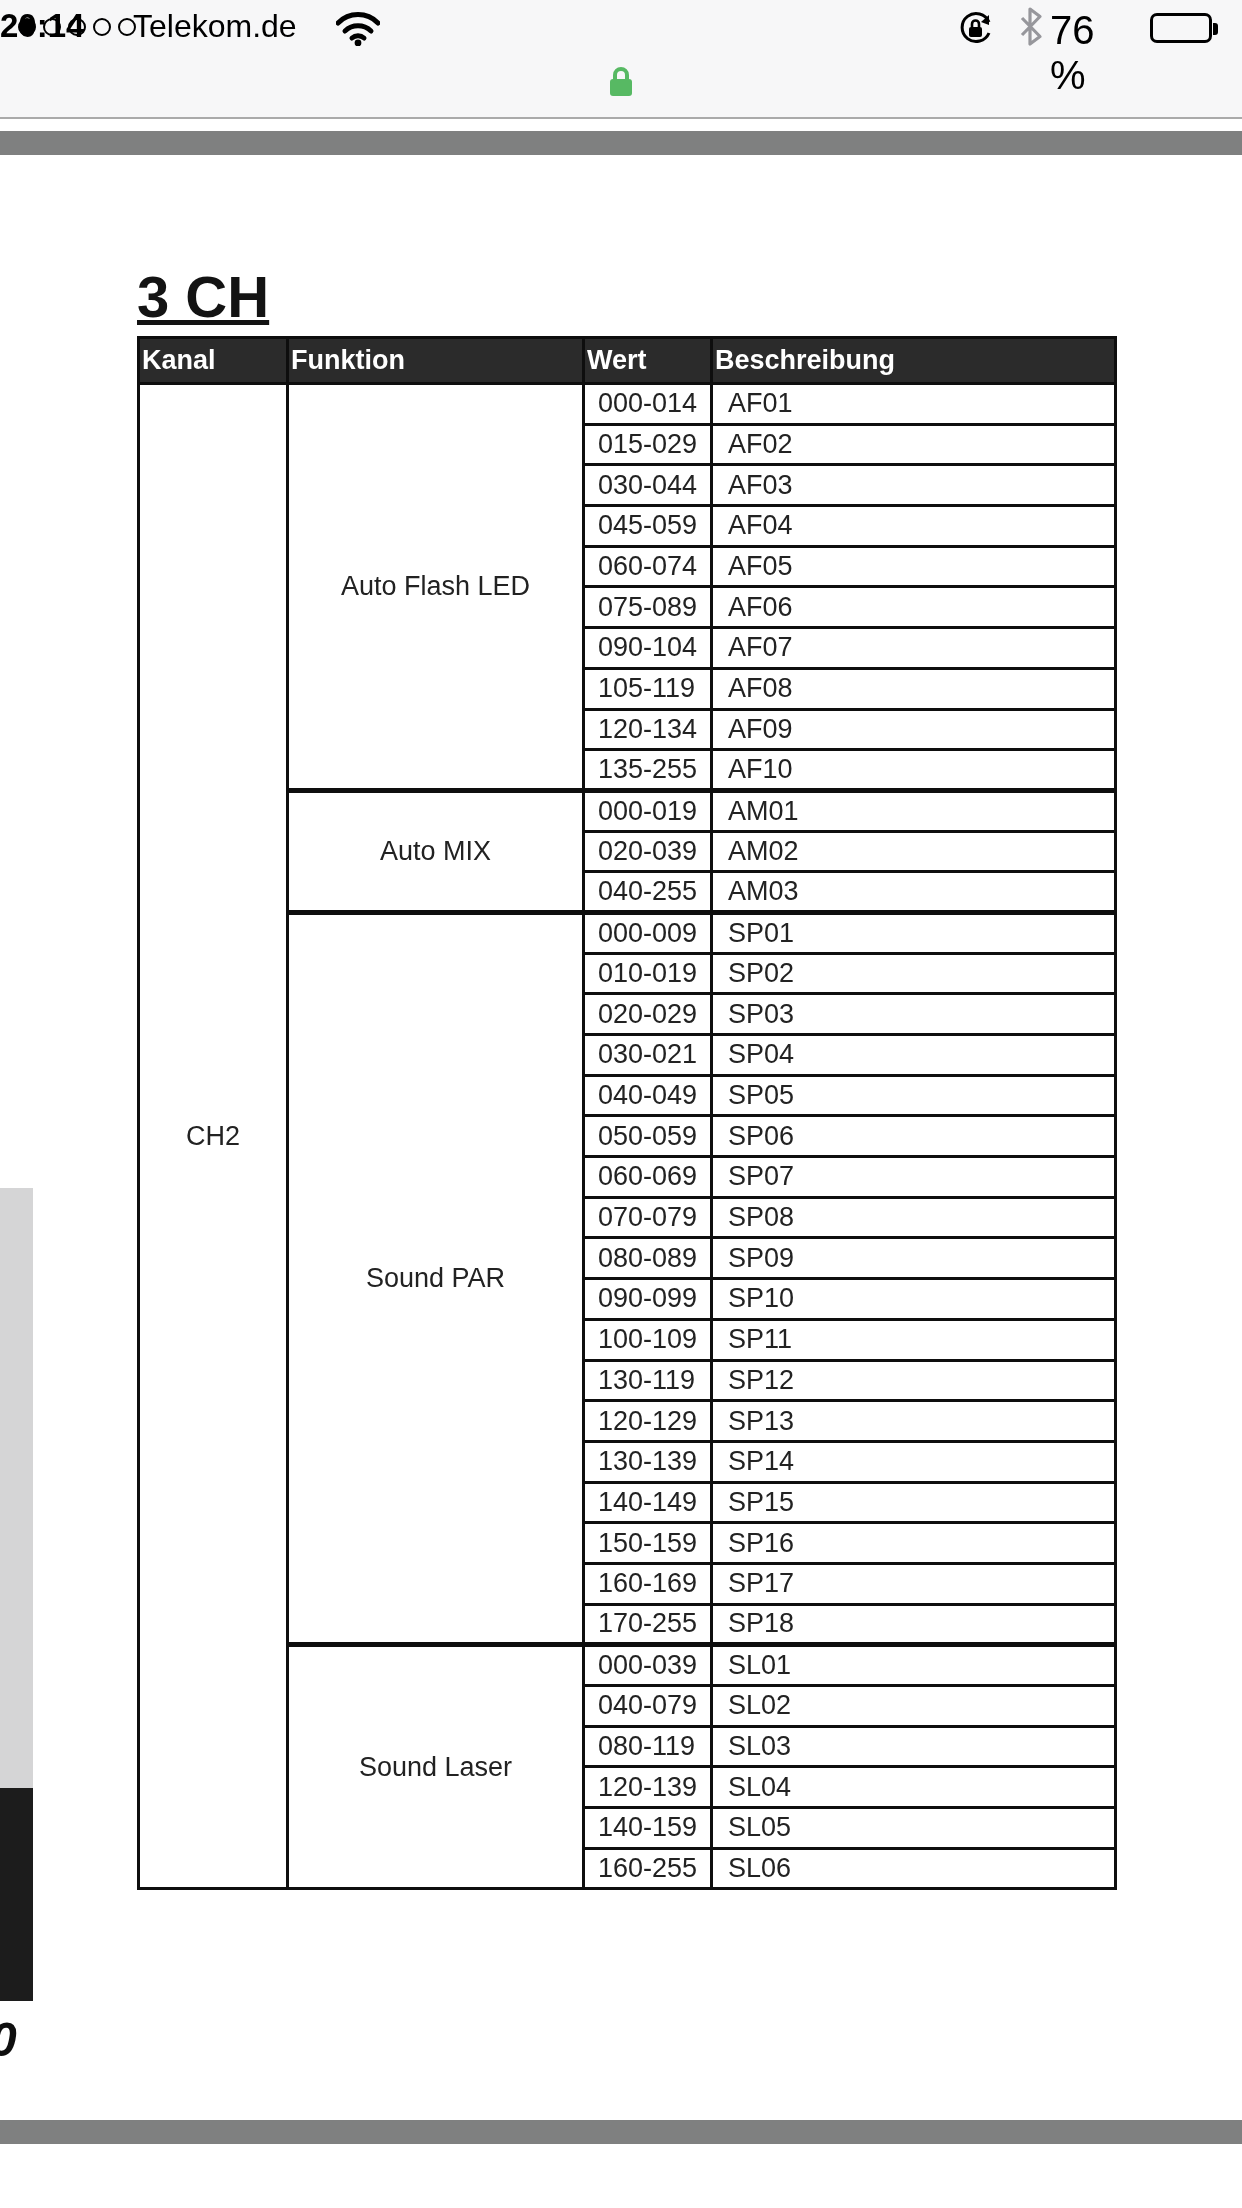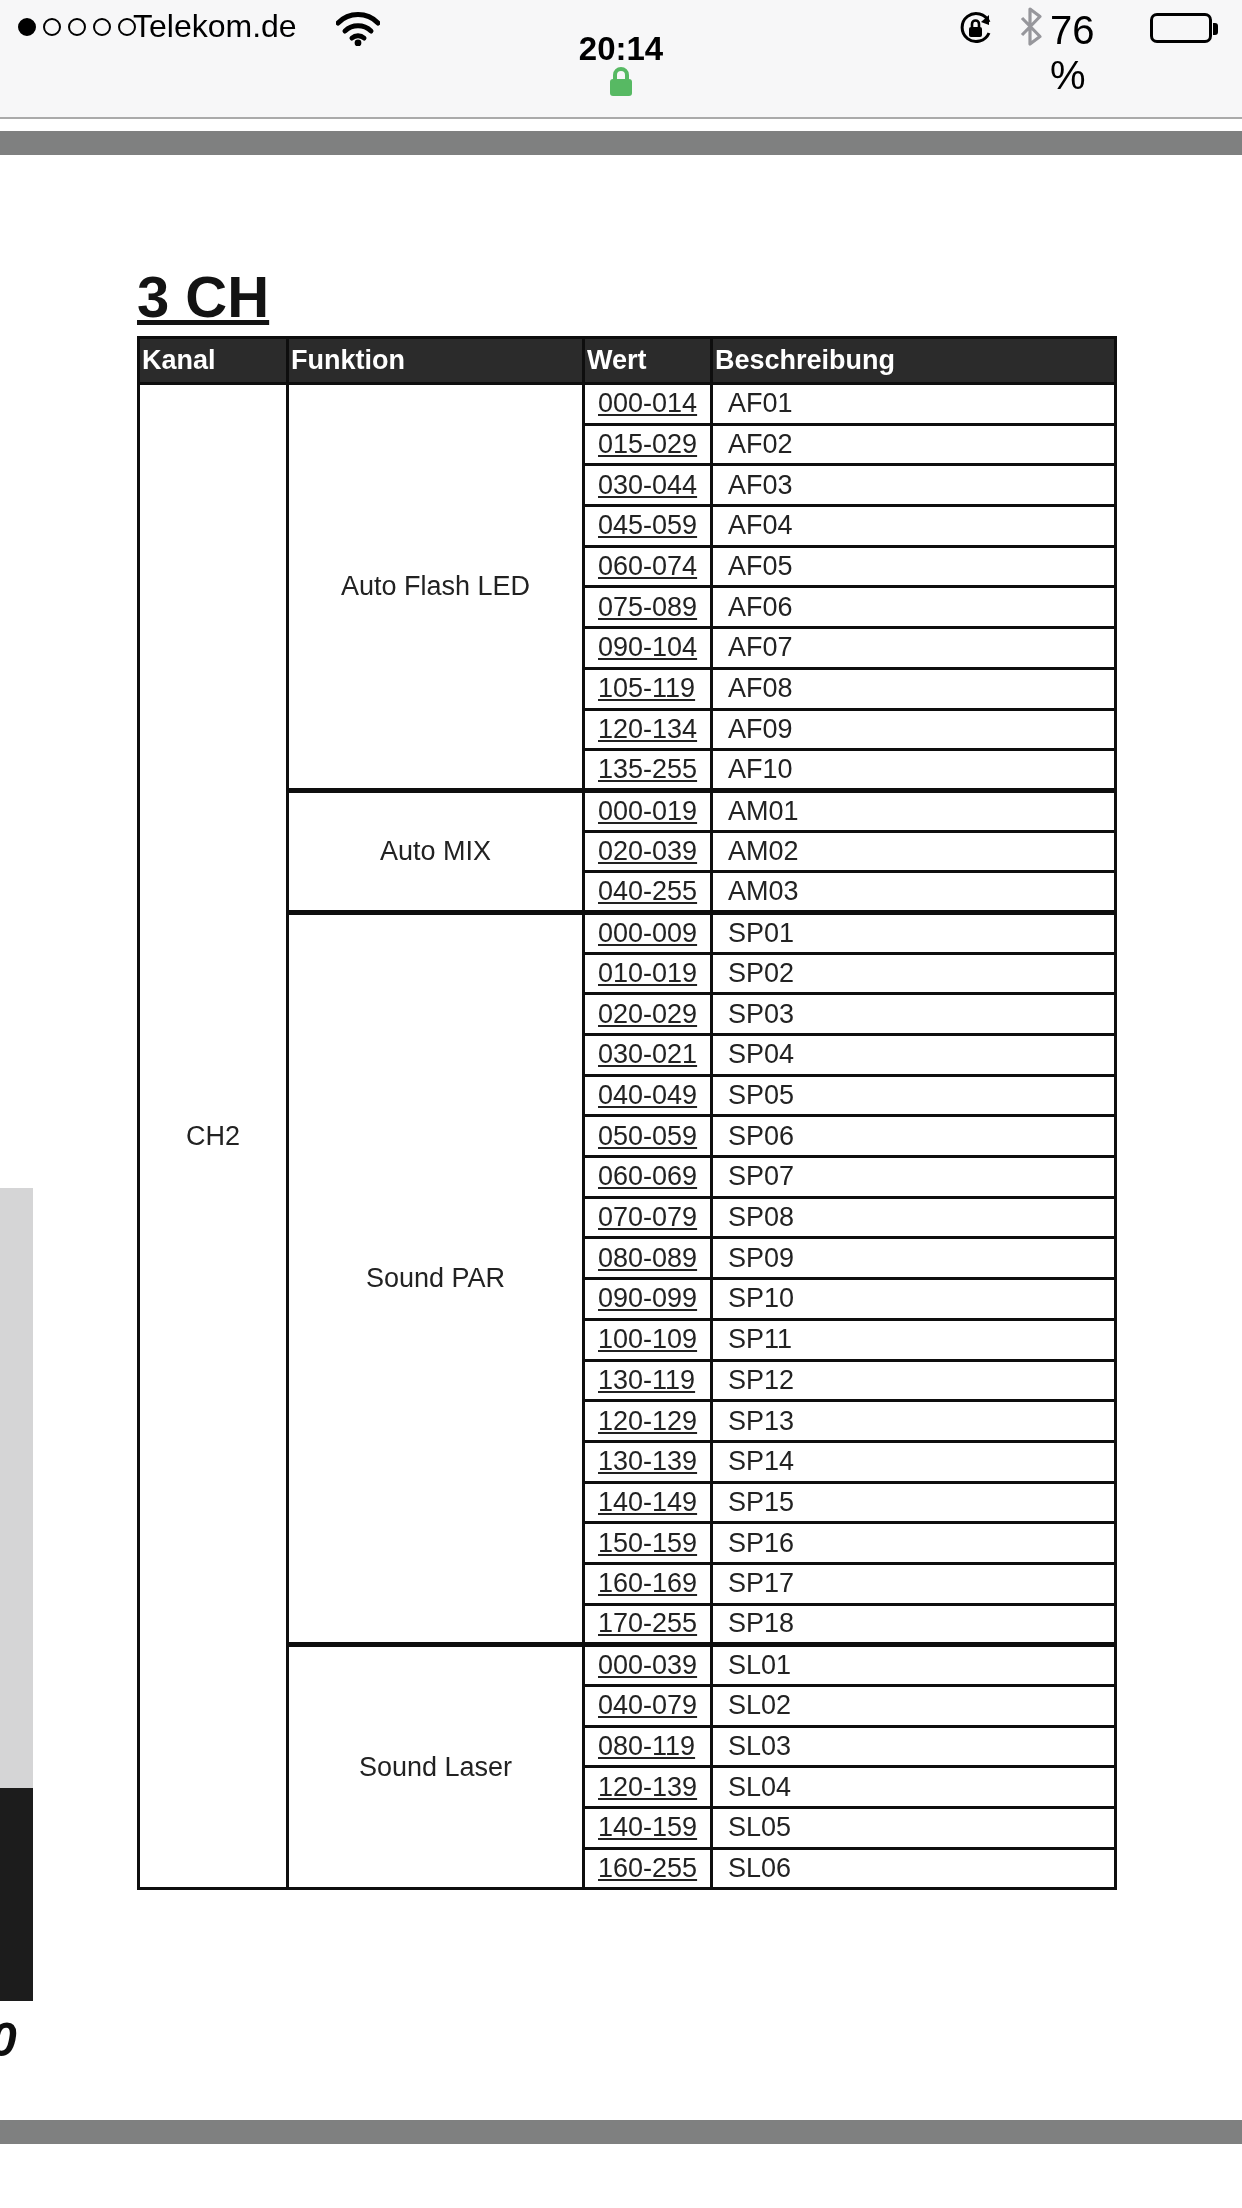--- a/index.html
+++ b/index.html
@@ -17,21 +17,21 @@
     background:#f7f7f8;
     border-bottom:2px solid #aaaaaa;
     box-sizing:border-box;
   }
   .status-row{position:absolute;left:0;top:0;width:1058px;height:52px;}
   .signal-dots{position:absolute;left:18px;top:18px;display:flex;gap:7px;}
   .signal-dots .dot{width:18px;height:18px;border-radius:50%;border:2px solid #000;box-sizing:border-box;}
   .signal-dots .dot.filled{background:#000;}
   .carrier{position:absolute;left:133px;top:8px;font-size:32px;color:#000;}
   .wifi{position:absolute;left:336px;top:12px;}
-  .time{position:absolute;left:0;top:7px;width:1242px;text-align:center;font-size:33px;font-weight:700;color:#000;margin-top:23px;}
+  .time{position:absolute;left:0;top:7px;width:1242px;font-size:33px;font-weight:700;color:#000;}
   .rot-lock{position:absolute;left:956px;top:9px;}
   .bt{position:absolute;left:1018px;top:7px;}
   .battery-pct{position:absolute;left:1050px;top:8px;font-size:40px;color:#000;}
   .battery{position:absolute;left:1150px;top:13px;width:62px;height:30px;border:3px solid #000;border-radius:7px;box-sizing:border-box;padding:2px;}
   .battery .level{height:100%;background:#000;border-radius:2px;}
   .battery .nub{position:absolute;right:-9px;top:7px;width:5px;height:12px;background:#000;border-radius:0 3px 3px 0;}
 
   .url-row{
     position:absolute;left:0;top:52px;width:1242px;height:60px;
     display:flex;align-items:center;justify-content:center;gap:12px;
@@ -60,21 +60,21 @@
   table.dmx th, table.dmx td{
     border:3px solid #0e0e0e;box-sizing:border-box;
     font-size:27px;overflow:hidden;white-space:nowrap;
   }
   table.dmx th{
     height:46px;background:#2b2b2b;color:#ffffff;
     font-weight:700;text-align:left;padding:0 0 0 2px;
   }
   table.dmx td{height:40.7px;color:#222222;font-weight:400;}
   td.kanal-cell, td.funktion-cell{text-align:center;vertical-align:middle;padding:0;}
-  td.wert-cell{padding:0 16px 0 13px;text-decoration:underline;}
+  td.wert-cell{padding:0 16px 0 13px;}
   td.beschreibung-cell{padding:0 0 0 15px;}
   tr.group-start td{border-top-width:5px;}
 </style>
 </head>
 <body>
 
 <div class="safari-bar">
   <div class="status-row">
     <div class="signal-dots">
         <span class="dot filled"></span>

